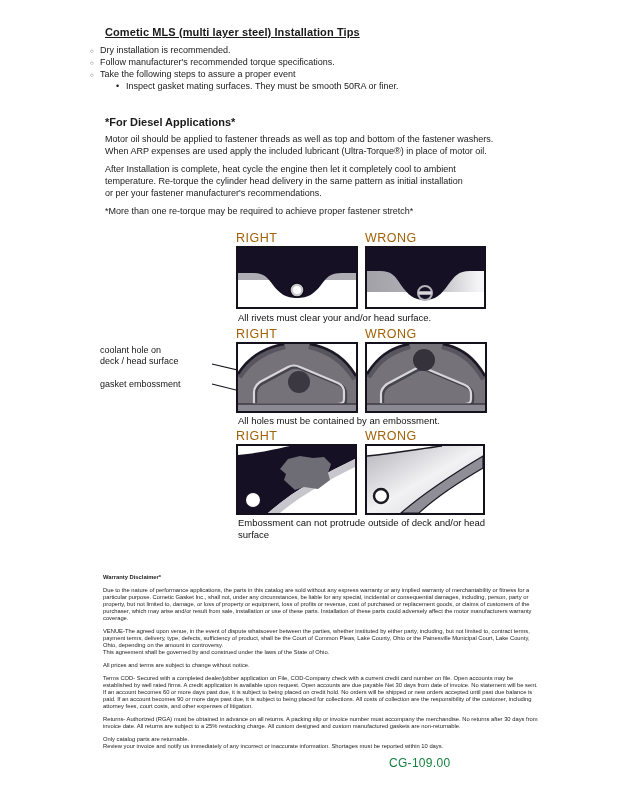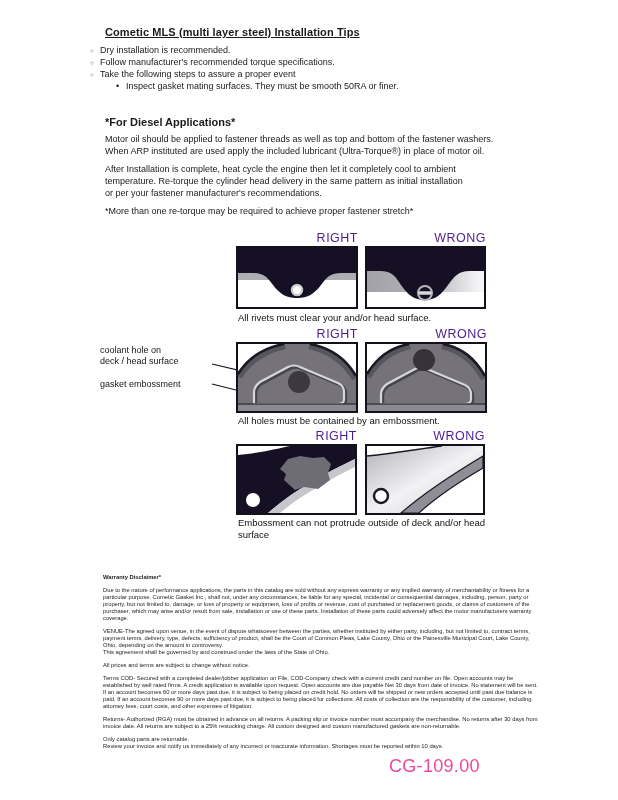--- a/index.html
+++ b/index.html
@@ -14,46 +14,46 @@
     text-decoration:underline;letter-spacing:.1px;white-space:nowrap;
   }
   .bullets{left:90px;top:44px;font-size:9px;line-height:12px;}
   .bullet{position:relative;padding-left:10px;white-space:nowrap;}
   .bullet::before{content:"\25CB";position:absolute;left:0;top:1px;font-size:6px;}
   .subbullet{position:relative;padding-left:10px;margin-left:26px;white-space:nowrap;}
   .subbullet::before{content:"\2022";position:absolute;left:0;font-size:9px;}
   .diesel-h{left:105px;top:116px;font-size:11px;font-weight:bold;}
   .para{left:105px;font-size:9px;line-height:12px;white-space:pre-line;width:460px;}
   .p1{top:133px;} .p2{top:163px;} .note{top:205px;white-space:nowrap;}
-  .dlabel{font-size:12.5px;color:#4c1d95;text-align:right;letter-spacing:.5px;white-space:nowrap;}
+  .dlabel{font-size:12.5px;color:#a16207;text-align:left;letter-spacing:.5px;white-space:nowrap;}
   .dbox{border:2px solid #14101c;background:#fff;line-height:0;}
   .caption{font-size:9.5px;color:#111;line-height:11.5px;}
   .sidelabel{font-size:9px;line-height:11px;text-align:left;color:#161616;}
   .legal{left:103px;top:574px;width:437px;font-size:5.8px;line-height:7px;color:#1c1c1c;}
   .legal .lp{margin:0 0 6px 0;}
   .legal .lp.tight{margin-bottom:0;}
   .legal-h{font-weight:bold;margin:0 0 6px 0;}
-  .pagenum{left:389px;top:756px;font-size:18px;color:#ec4899;letter-spacing:.3px;}
+  .pagenum{left:389px;top:756px;font-size:12px;color:#15803d;letter-spacing:.3px;}
   svg{display:block;}
 </style>
 </head>
 <body>
 
 <div class="abs title">Cometic MLS (multi layer steel) Installation Tips</div>
 
 <div class="abs bullets">
   <div class="bullet">Dry installation is recommended.</div>
   <div class="bullet">Follow manufacturer's recommended torque specifications.</div>
   <div class="bullet">Take the following steps to assure a proper event</div>
   <div class="subbullet">Inspect gasket mating surfaces.  They must be smooth 50RA or finer.</div>
 </div>
 
 <div class="abs diesel-h">*For Diesel Applications*</div>
 <div class="abs para p1">Motor oil should be applied to fastener threads as well as top and bottom of the fastener washers.
-When ARP instituted are used apply the included lubricant (Ultra-Torque®) in place of motor oil.</div>
+When ARP expenses are used apply the included lubricant (Ultra-Torque®) in place of motor oil.</div>
 <div class="abs para p2">After Installation is complete, heat cycle the engine then let it completely cool to ambient
 temperature. Re-torque the cylinder head delivery in the same pattern as initial installation
 or per your fastener manufacturer's recommendations.</div>
 <div class="abs para note">*More than one re-torque may be required to achieve proper fastener stretch*</div>
 
 <div class="abs dlabel" style="left:236px;top:231px;width:122px;">RIGHT</div>
 <div class="abs dlabel" style="left:365px;top:231px;width:121px;">WRONG</div>
 
 <div class="abs dbox" style="left:236px;top:246px;width:118px;height:59px;">
   <svg width="118" height="59" viewBox="0 0 118 59">

